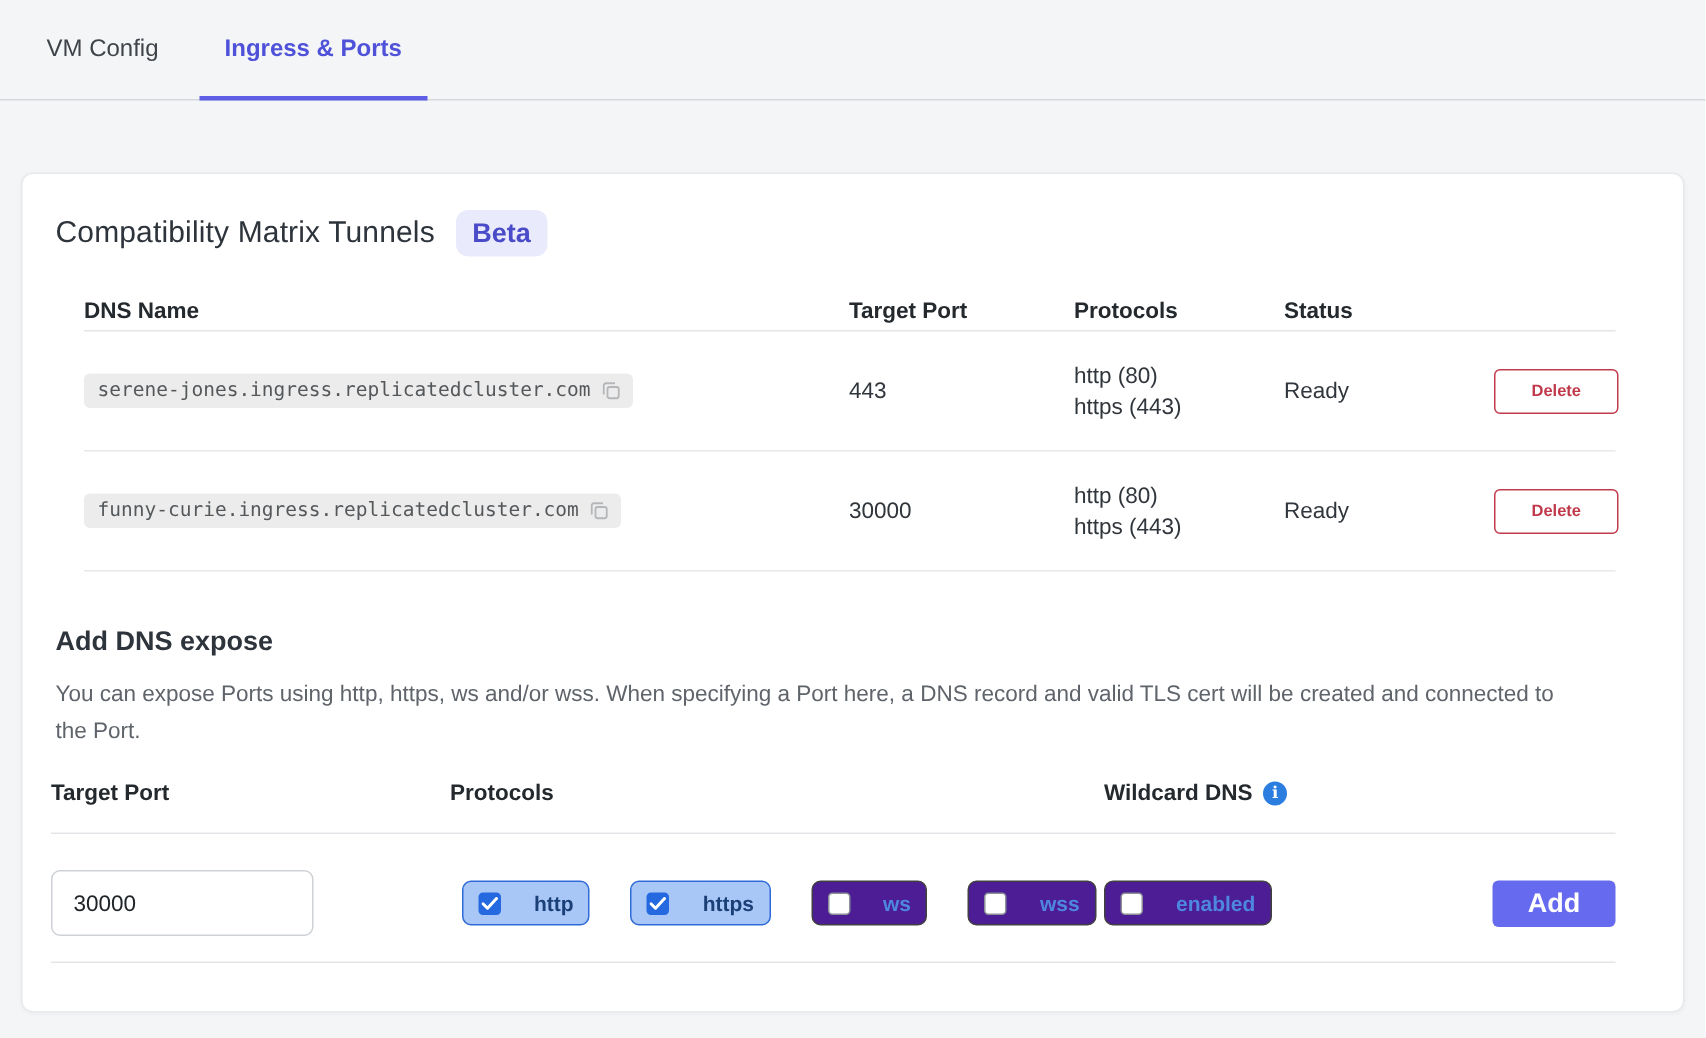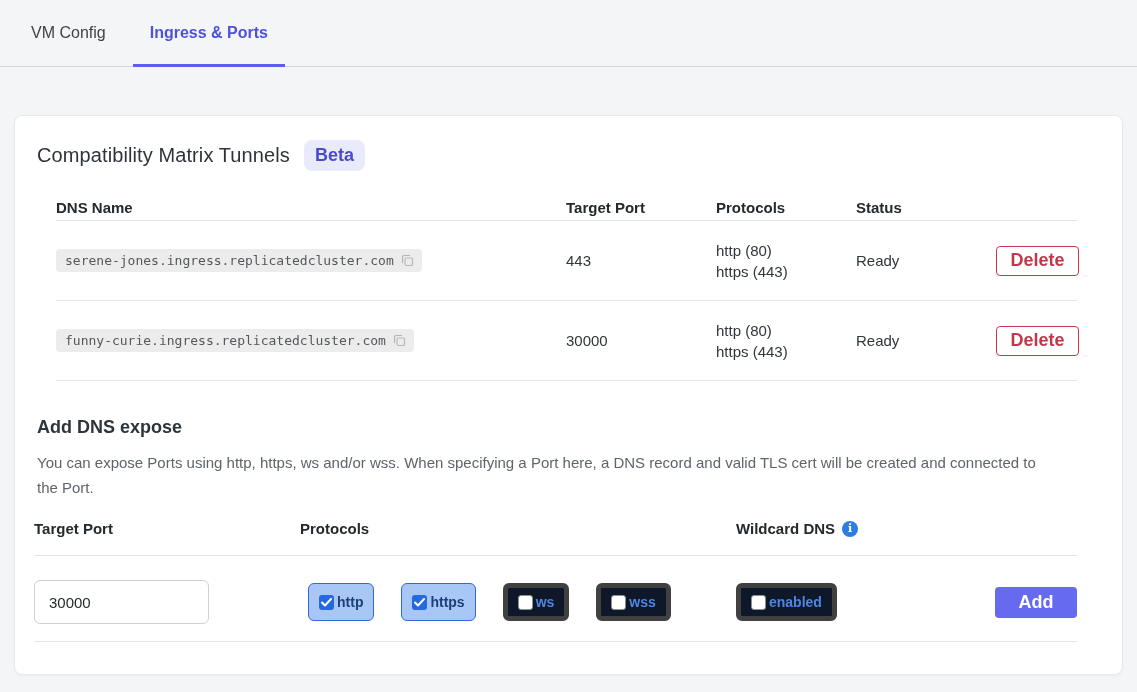--- a/index.html
+++ b/index.html
@@ -72,21 +72,21 @@
     font-family:"DejaVu Sans Mono","Liberation Mono",monospace;
     font-size:13px; color:#55585b;
   }
   .copy-icon { display:inline-flex; cursor:pointer; }
   .proto-lines { line-height:21px; }
   .cell-action { text-align:right; }
   .delete-btn {
     width:83px; height:30px;
     background:#ffffff;
     border:1px solid #c23a4b; border-radius:4px;
-    color:#c0394b; font-weight:700; font-size:18px;
+    color:#c0394b; font-weight:700; font-size:11px;
     font-family:inherit; cursor:pointer;
   }
 
   
   .add-section { margin:36px 22px 0; }
   .add-title { font-size:18px; font-weight:700; color:#2e343b; }
   .add-desc {
     margin-top:12px; font-size:15px; line-height:25px;
     color:#5f646b; max-width:1005px;
   }
@@ -96,26 +96,26 @@
   .f-head .th { font-size:15px; font-weight:700; color:#24292e; display:flex; align-items:center; gap:7px; }
   .f-row { padding:24px 0 17px; border-bottom:1px solid #e3e5e8; }
   .port-input {
     width:175px; height:44px;
     border:1px solid #cdd1d6; border-radius:6px;
     padding:0 14px; font-size:15px; color:#1f2429;
     font-family:inherit; background:#fff;
   }
   .chip-row { display:flex; gap:27px; margin-left:8px; }
   .chip {
-    display:inline-flex; align-items:center; gap:3px;
+    display:inline-flex; align-items:center; gap:22px;
     border-radius:6px; padding:6px 10px;
     font-size:14px; font-weight:700; cursor:pointer;
   }
   .chip.checked { background:#a9c7f6; border:1px solid #2f6bd8; color:#1b4078; }
-  .chip.unchecked { background:#0f172a; border:5px solid #404040; color:#4e87e0;justify-content:space-between; }
+  .chip.unchecked { background:#4c1d95; border:1px solid #404040; color:#4e87e0;justify-content:space-between; }
   .box {
     width:15px; height:15px; border-radius:3px;
     display:inline-flex; align-items:center; justify-content:center;
     flex:0 0 auto;
   }
   .box.on { background:#2569e0; }
   .box.off { background:#ffffff; border:1.5px solid #8a9096; }
   .info-icon {
     width:16px; height:16px; border-radius:50%;
     background:#2b7de0; color:#fff;

